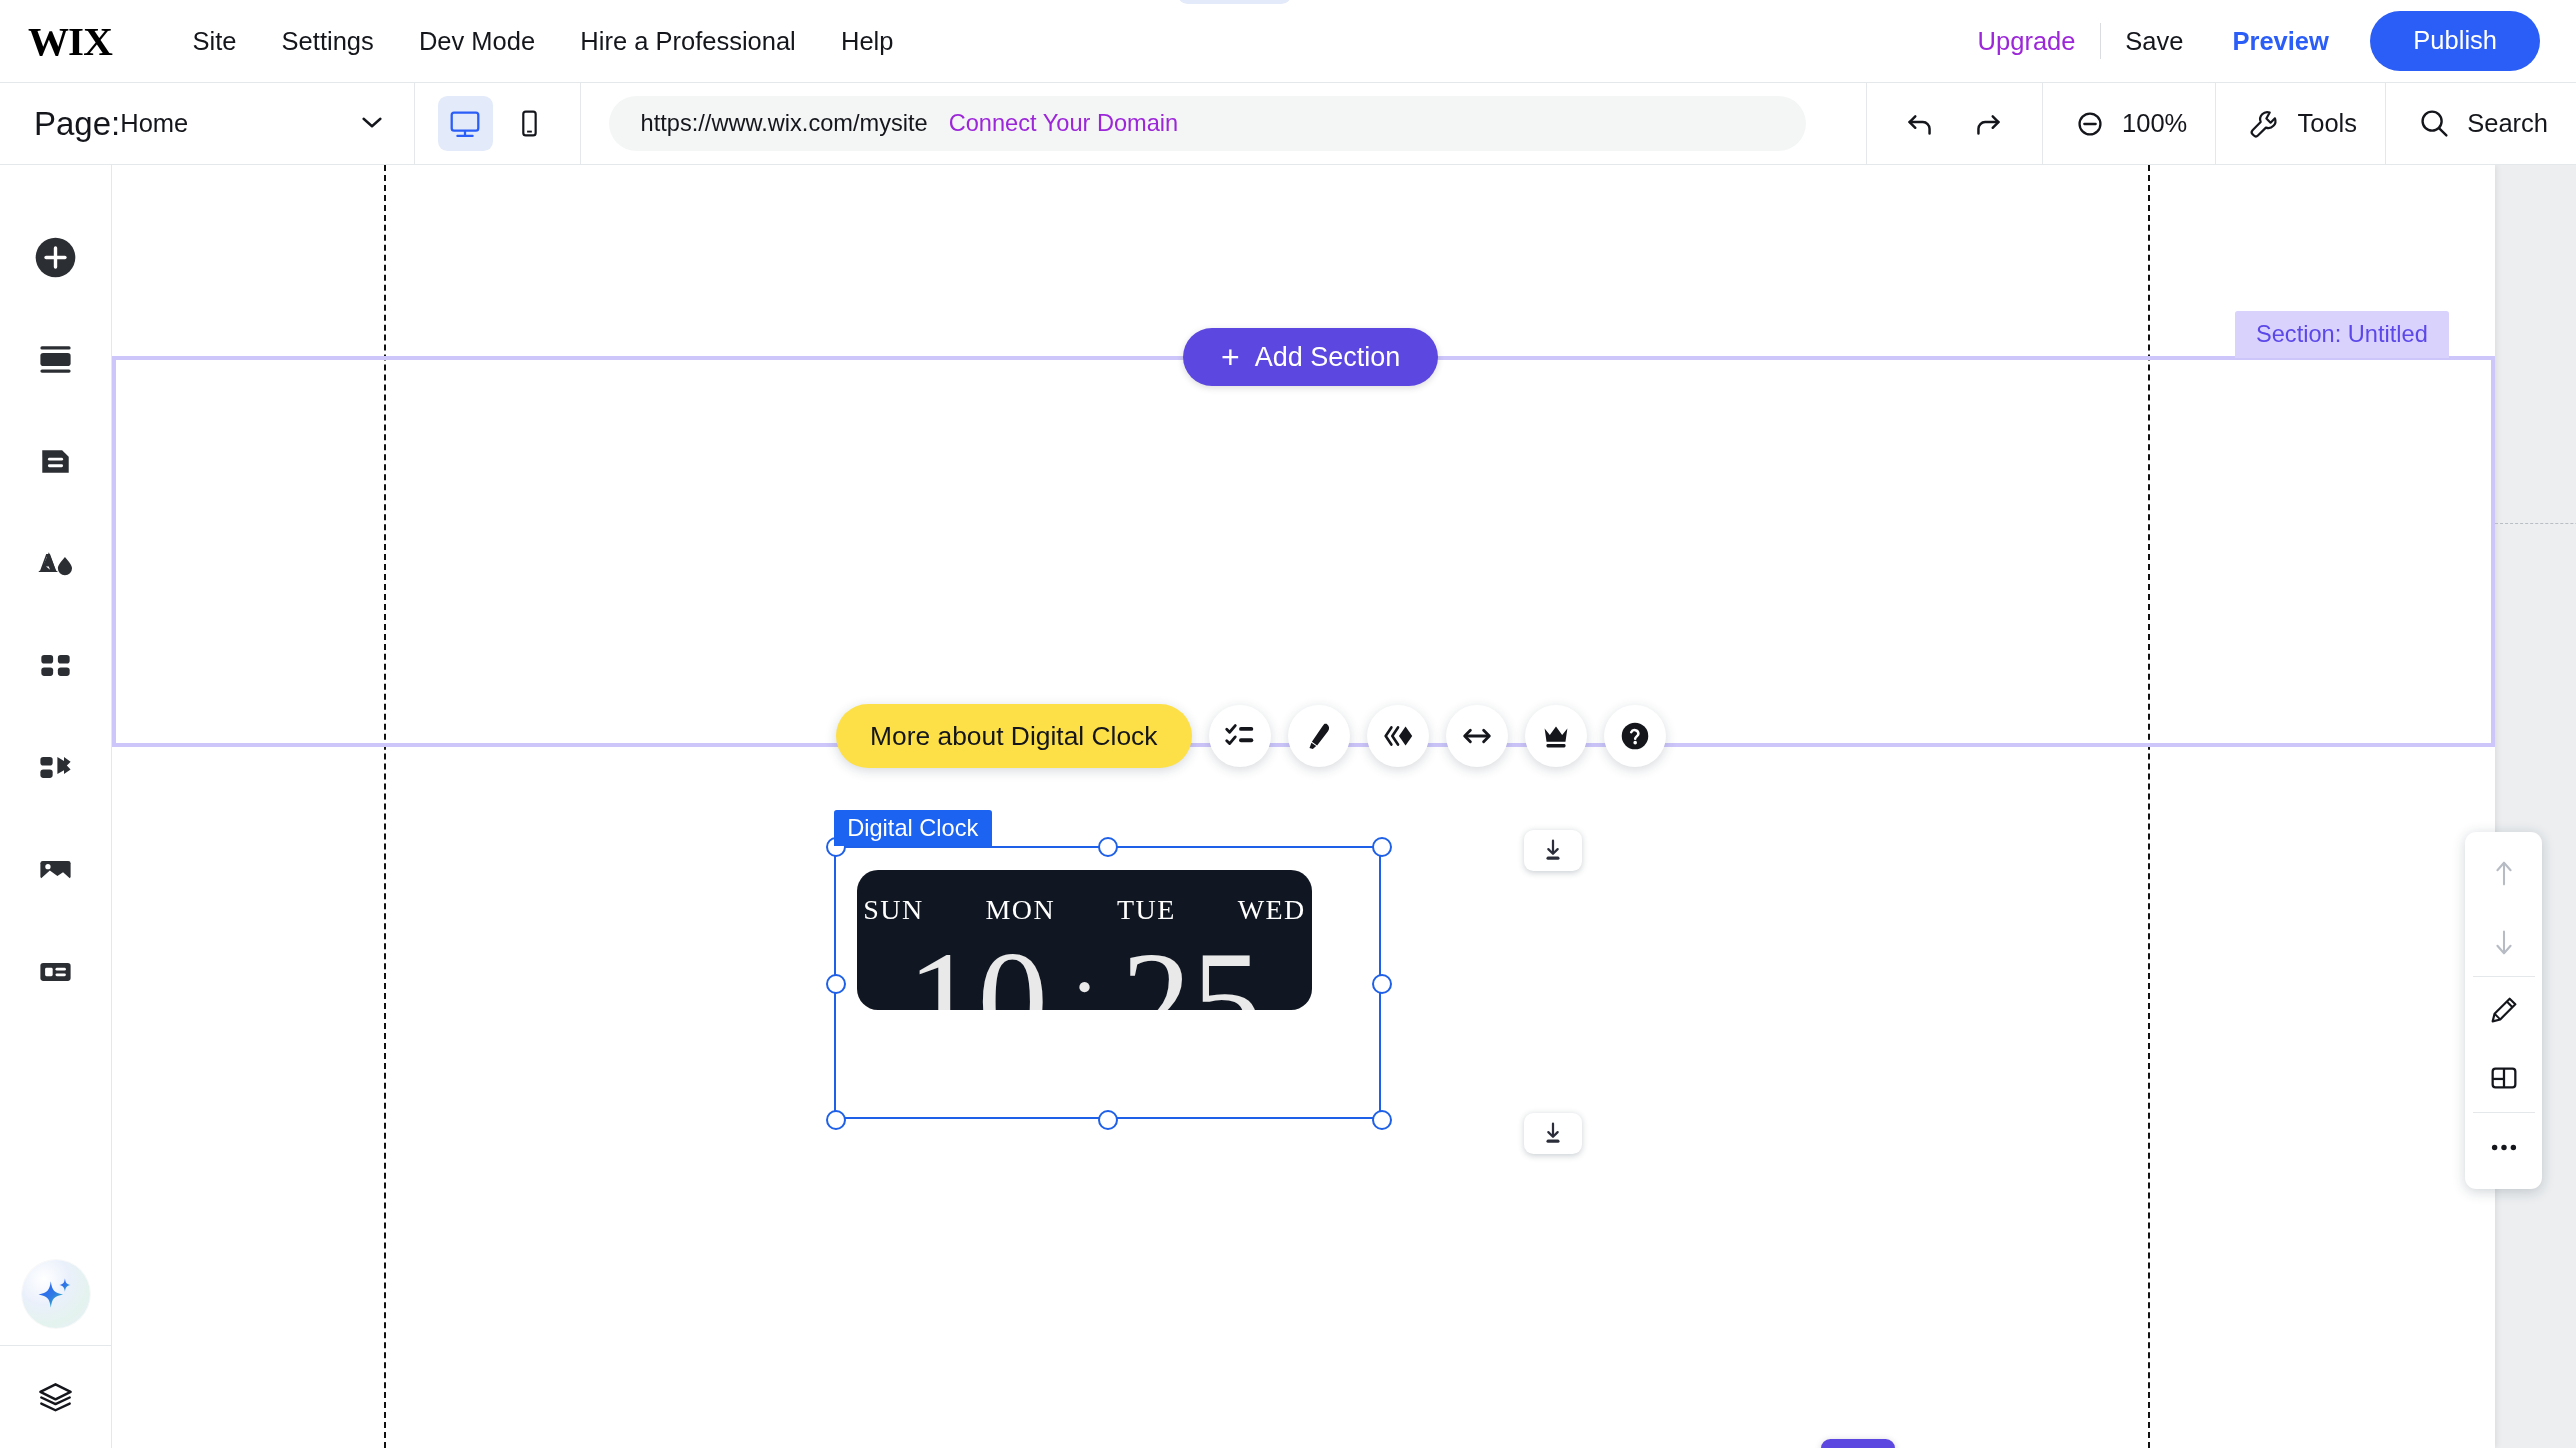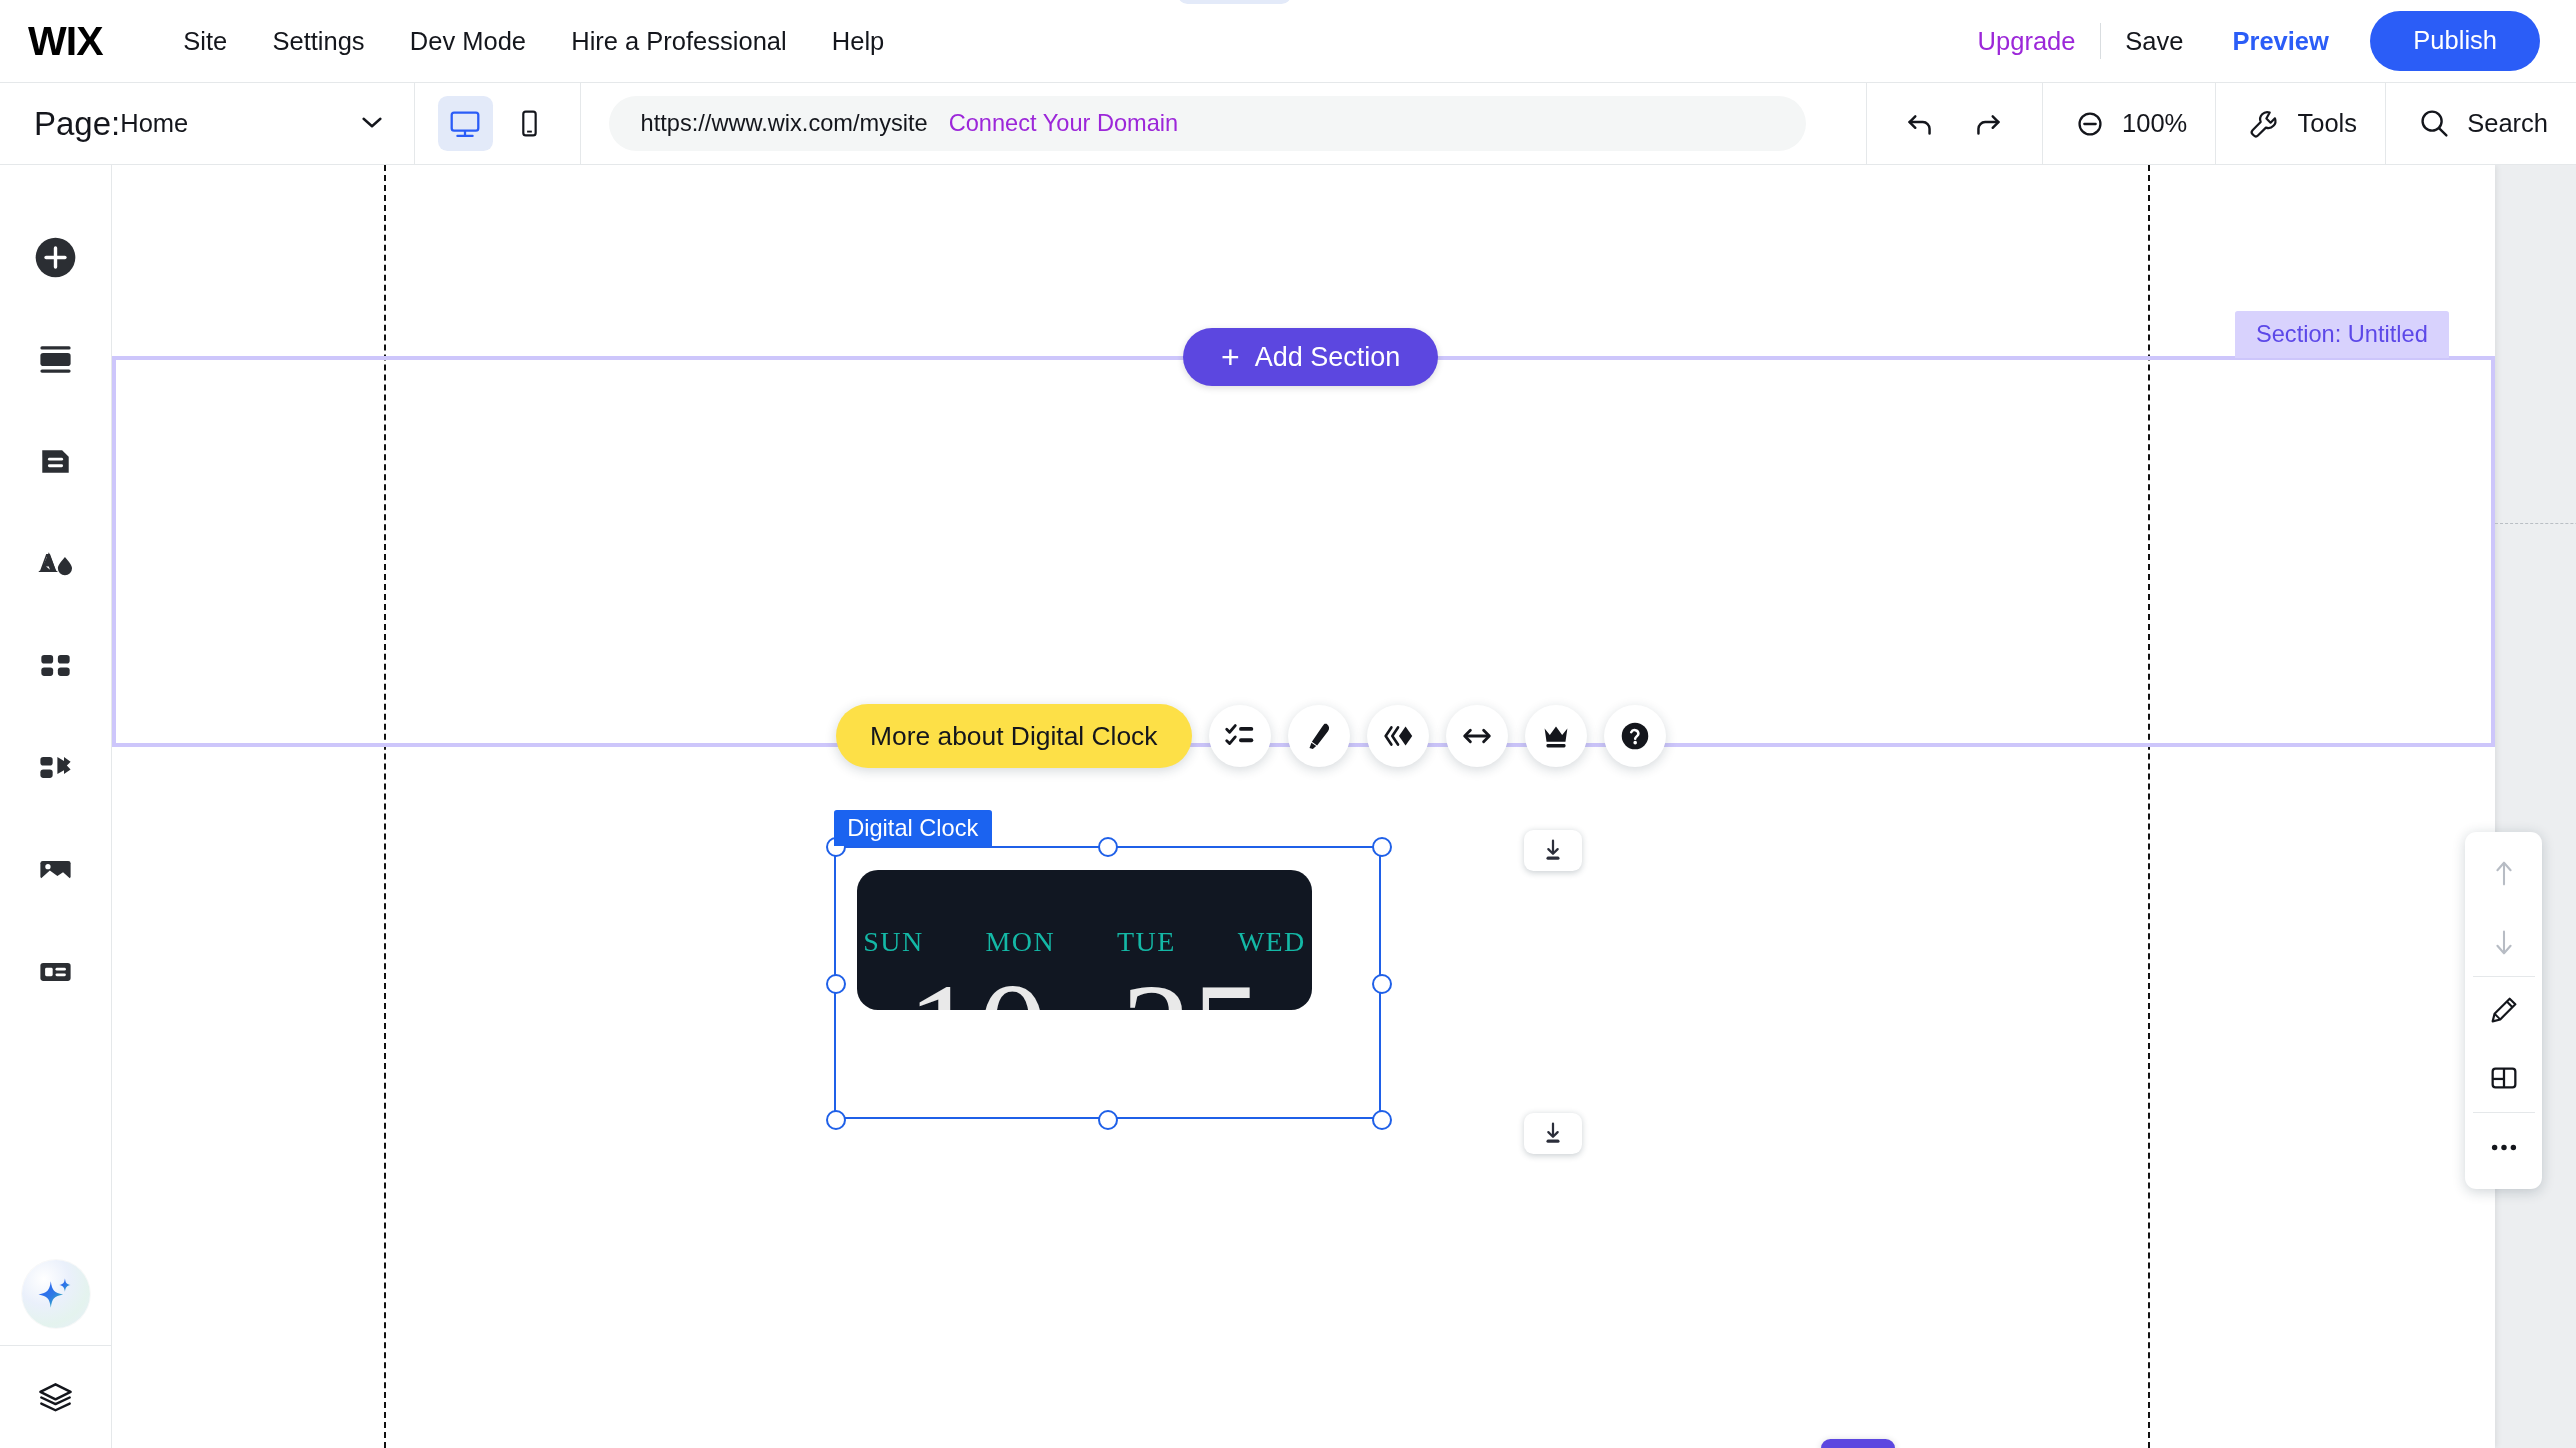--- a/index.html
+++ b/index.html
@@ -12,21 +12,21 @@
   #root { position: relative; width: 2576px; height: 1448px; }
 
   
   .topbar {
     position: absolute; top: 0; left: 0; width: 2576px; height: 83px;
     background: #ffffff; border-bottom: 0.9px solid #e5e8ea;
     display: flex; align-items: center;
   }
   .wix-logo {
     margin-left: 28px; font-size: 41px; font-weight: 700;
-    letter-spacing: -0.9px; color: #000; font-family: Liberation Sans, sans-serif;
+    letter-spacing: -0.9px; color: #000; font-family: Liberation Serif, serif;
   }
   .topnav { display: flex; align-items: center; margin-left: 58px; gap: 0; }
   .topnav-item {
     font-size: 25.5px; color: #14161c; padding: 0 22.6px; cursor: pointer;
     white-space: nowrap;
   }
   .topbar-right {
     margin-left: auto; display: flex; align-items: center; gap: 0;
     padding-right: 36px;
   }
@@ -187,22 +187,22 @@
     box-shadow: 0 1.9px 6.6px rgba(22,45,61,0.22); cursor: pointer;
   }
 
   
   .clock-widget {
     position: absolute; background: #111722; border-radius: 21px;
     overflow: hidden; z-index: 28;
   }
   .clock-days {
     display: flex; gap: 62px; justify-content: center;
-    padding-top: 56px; font-family: "Liberation Serif", serif;
-    font-size: 28px; color: #14b8a6; letter-spacing: 1.4px;
+    padding-top: 24px; font-family: "Liberation Serif", serif;
+    font-size: 28px; color: #ffffff; letter-spacing: 1.4px;
   }
   .clock-time {
     display: flex; align-items: flex-start; justify-content: center;
     font-family: "Liberation Serif", serif; font-size: 141px;
     color: #e9e9e9; line-height: 0.92; margin-top: 11.3px; gap: 24.5px;
   }
   .clock-sep { font-size: 87px; line-height: 1.3; }
 
   
   .float-panel {

